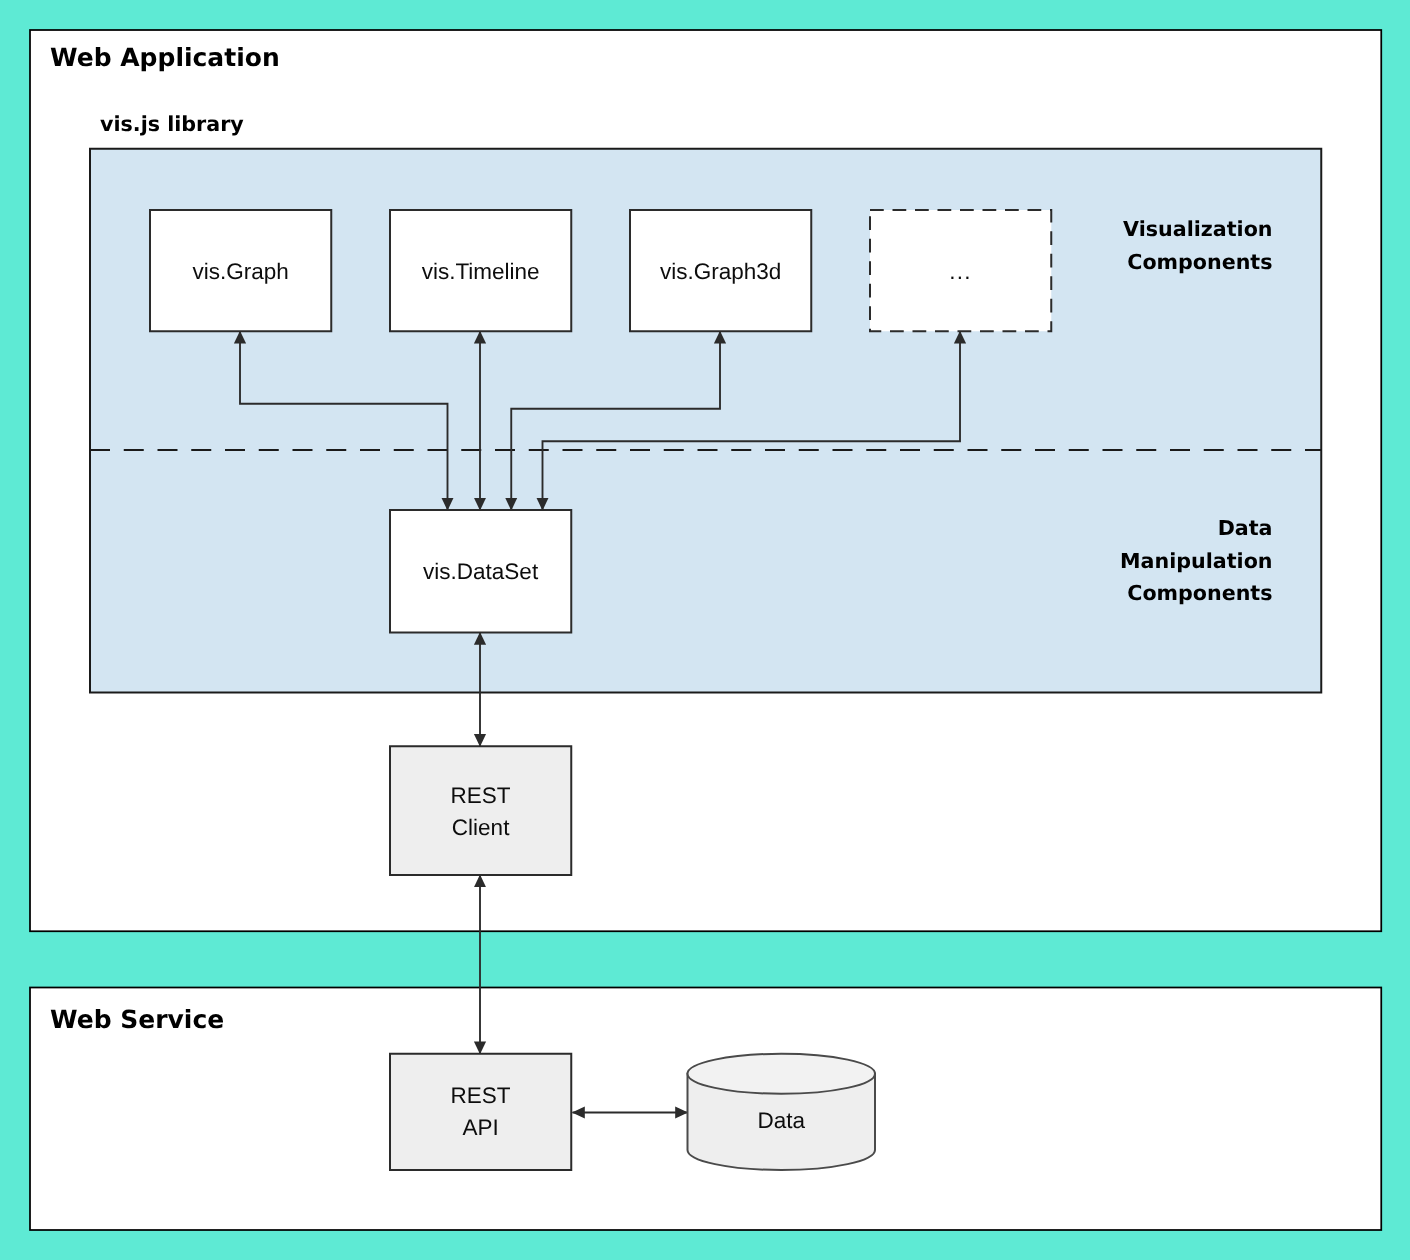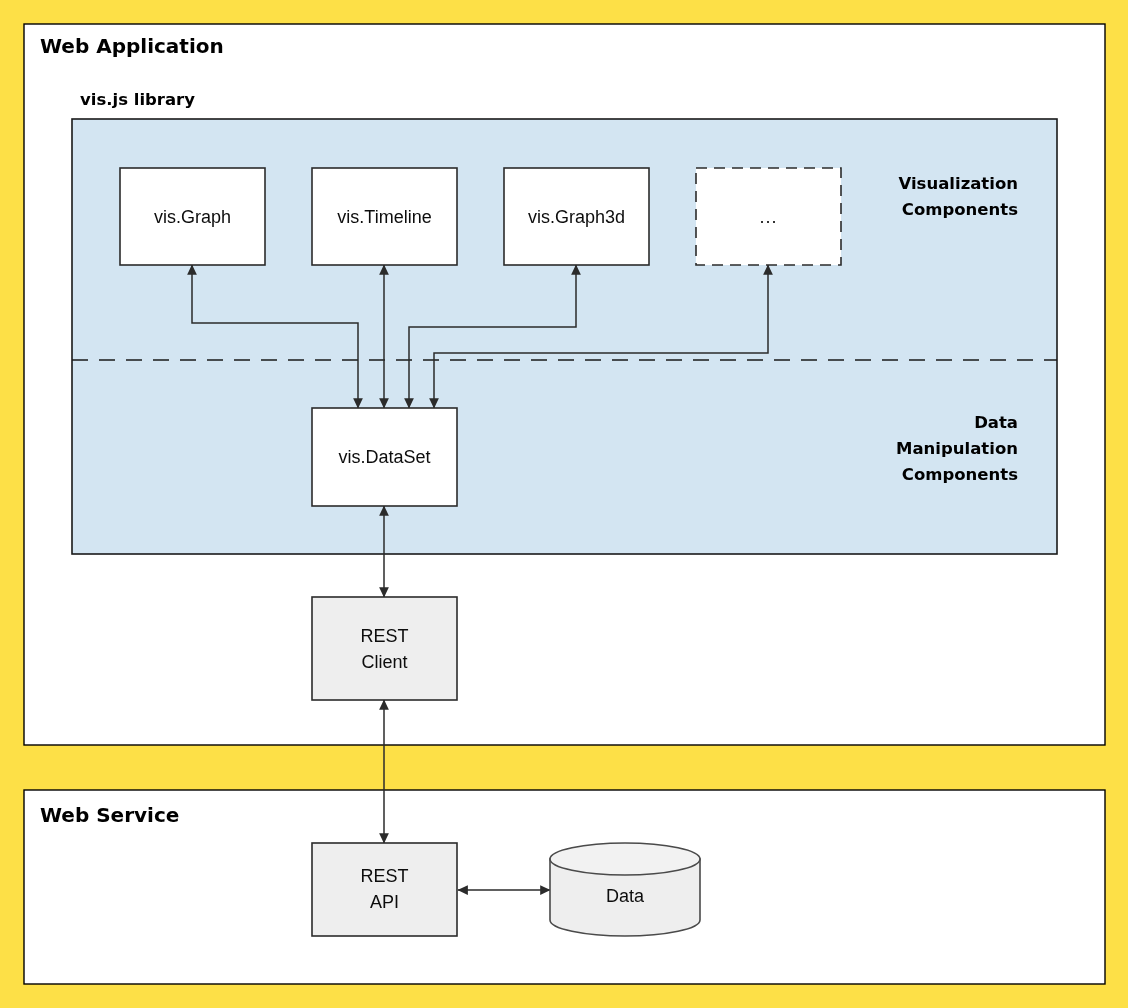--- a/index.html
+++ b/index.html
@@ -4,21 +4,21 @@
 <style>
   html, body {
     margin: 0;
     padding: 0;
     background: #ffffff;
   }
   #page {
     position: relative;
     width: 1128px;
     height: 1008px;
-    background: #fde047;
+    background: #5eead4;
     font-family: "Liberation Sans", sans-serif;
     overflow: hidden;
   }
   svg.diagram {
     position: absolute;
     left: 0;
     top: 0;
     width: 1128px;
     height: 1008px;
   }

